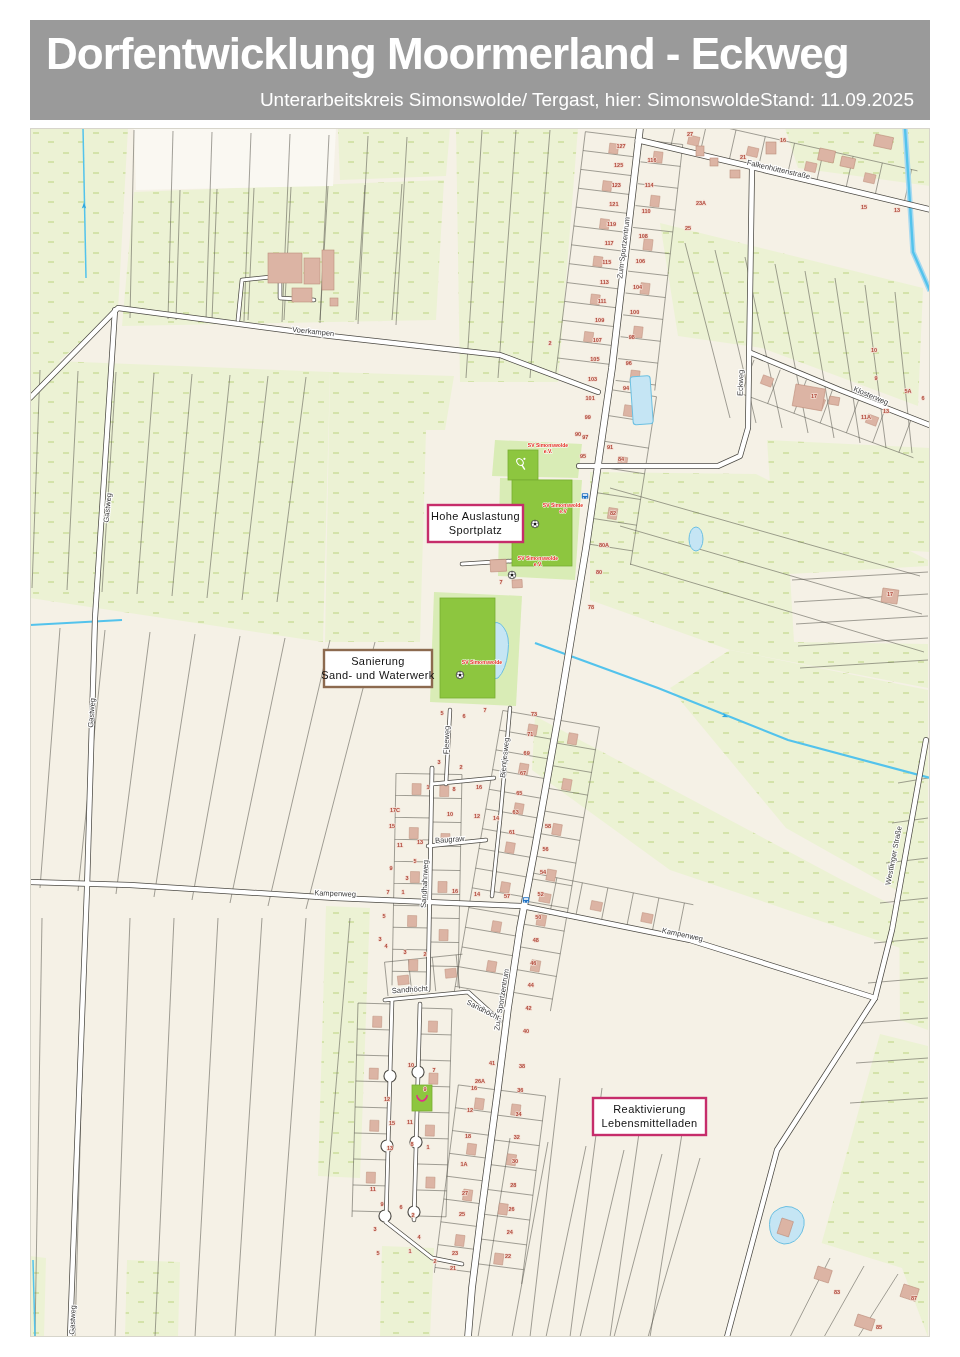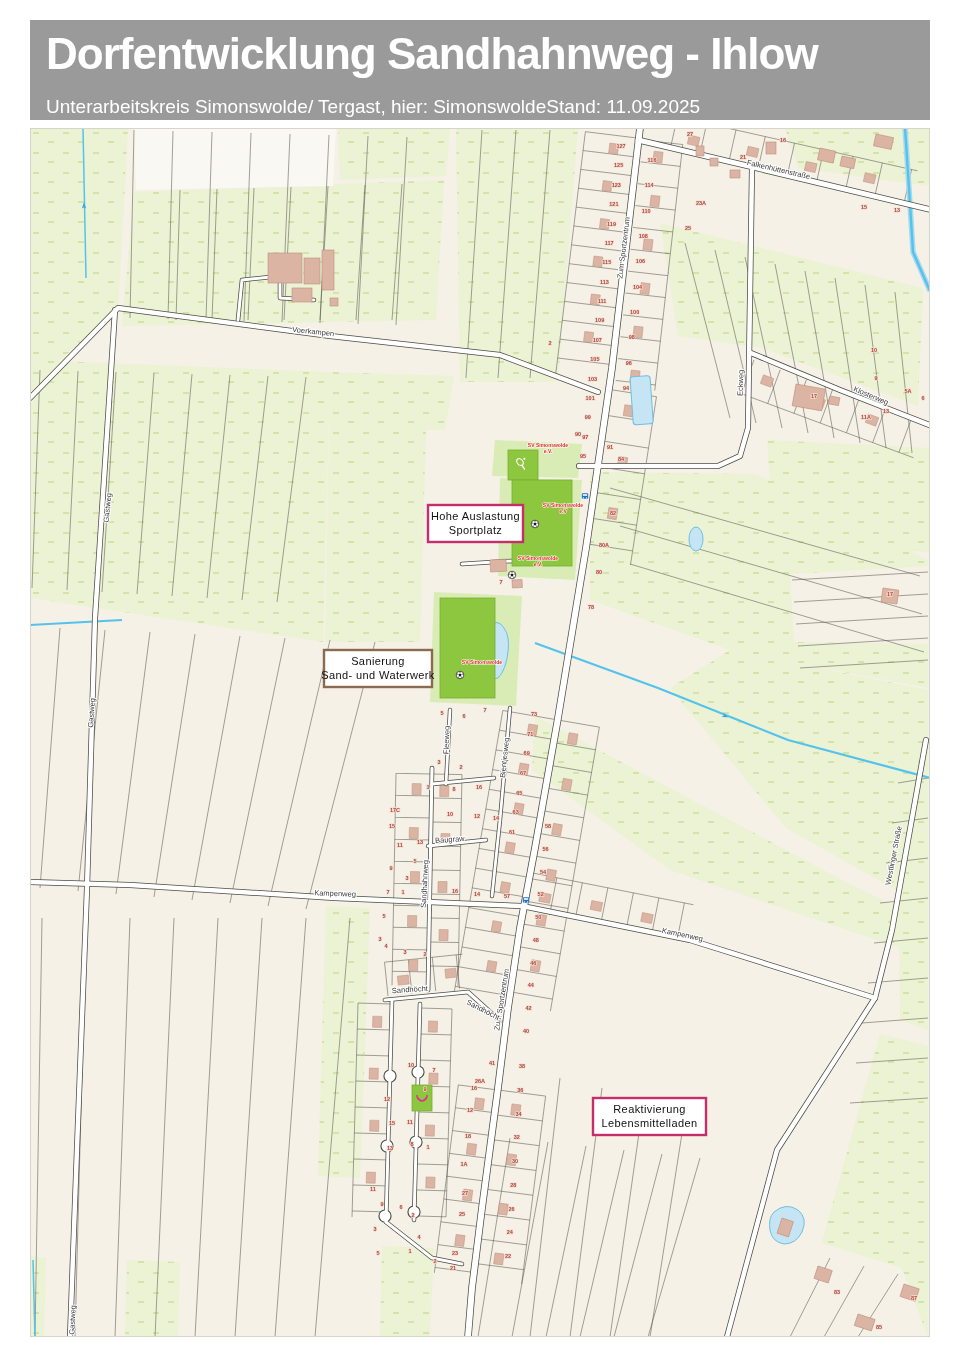--- a/index.html
+++ b/index.html
@@ -1,37 +1,37 @@
 <!DOCTYPE html>
 <html><head>
 <meta charset="utf-8">
 <style>
   html,body{margin:0;padding:0;background:#fff;}
   body{width:960px;height:1357px;position:relative;overflow:hidden;
        font-family:"Liberation Sans",sans-serif;}
   .banner{position:absolute;left:30px;top:20px;width:900px;height:100px;
           box-sizing:border-box;padding:8px 16px 0 16px;}
   .banner .title{font-size:44px;font-weight:bold;letter-spacing:-1px;line-height:52px;white-space:nowrap;}
-  .banner .subrow{display:flex;justify-content:flex-start;font-size:19px;margin-top:16px;}
+  .banner .subrow{display:flex;justify-content:flex-end;font-size:19px;margin-top:9px;}
   .map{position:absolute;left:30px;top:128px;width:900px;height:1209px;box-sizing:border-box;}
   .map svg{position:absolute;left:0;top:0;width:100%;height:100%;display:block;}
   .hnum{font:bold 5.5px "Liberation Sans",sans-serif;fill:#b0483a;text-anchor:middle;
         paint-order:stroke;stroke:#f3ddd2;stroke-width:1.4px;}
   .street{font:7.5px "Liberation Sans",sans-serif;fill:#3c3c3c;text-anchor:middle;
         paint-order:stroke;stroke:#ffffff;stroke-width:2px;}
   .svlbl{font:bold 5px "Liberation Sans",sans-serif;fill:#e02818;text-anchor:middle;
         paint-order:stroke;stroke:#ffffff;stroke-width:1.1px;}
   .ann{font:11px "Liberation Sans",sans-serif;fill:#111;text-anchor:middle;letter-spacing:.4px;}
 </style>
 </head>
 <body>
 
 <div>
   <header class="banner" style="background: rgb(154, 154, 154); color: rgb(255, 255, 255);">
-    <div class="title">Dorfentwicklung Sandhahnweg - Ihlow</div>
+    <div class="title">Dorfentwicklung Moormerland - Eckweg</div>
     <div class="subrow">
       <span>Unterarbeitskreis Simonswolde/ Tergast, hier: Simonswolde</span>
       <span>Stand: 11.09.2025</span>
     </div>
   </header>
   <div class="map">
     <svg xmlns="http://www.w3.org/2000/svg" viewBox="0 0 900 1209" preserveAspectRatio="none">
         <defs>
           <pattern id="ftex" width="30" height="20" patternUnits="userSpaceOnUse">
             <rect width="30" height="20" fill="#ecf2d4"></rect>

